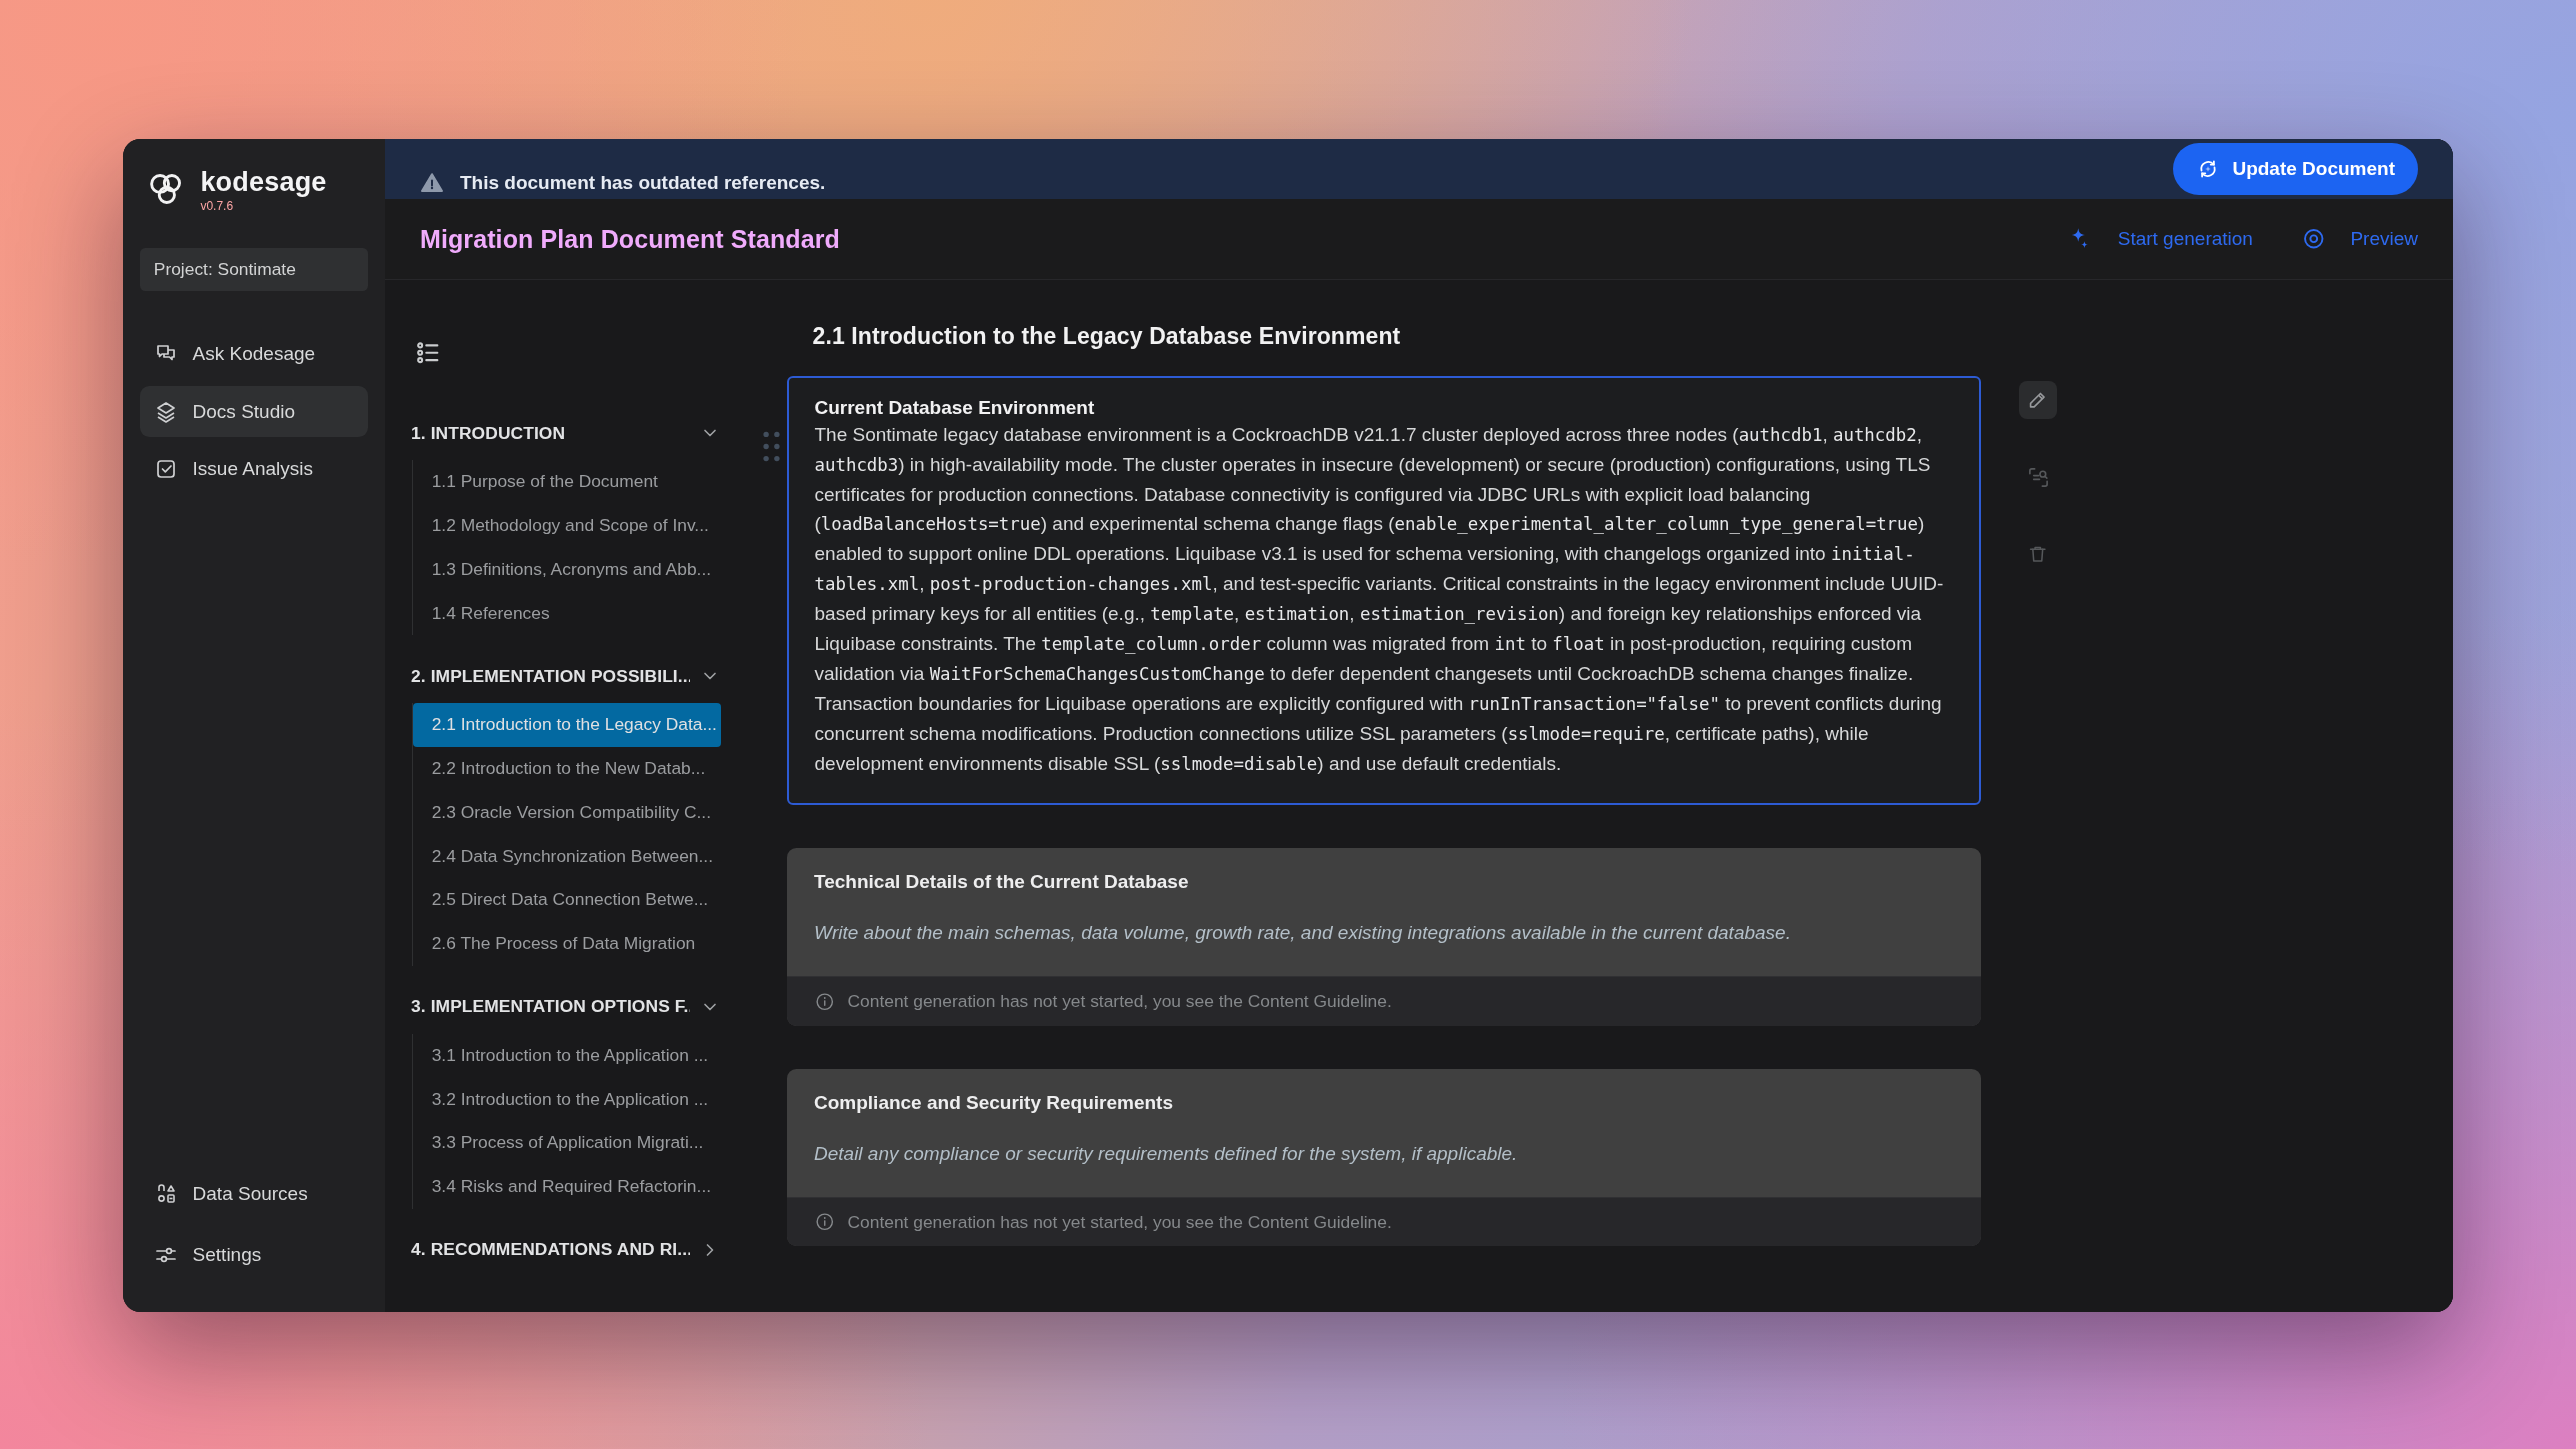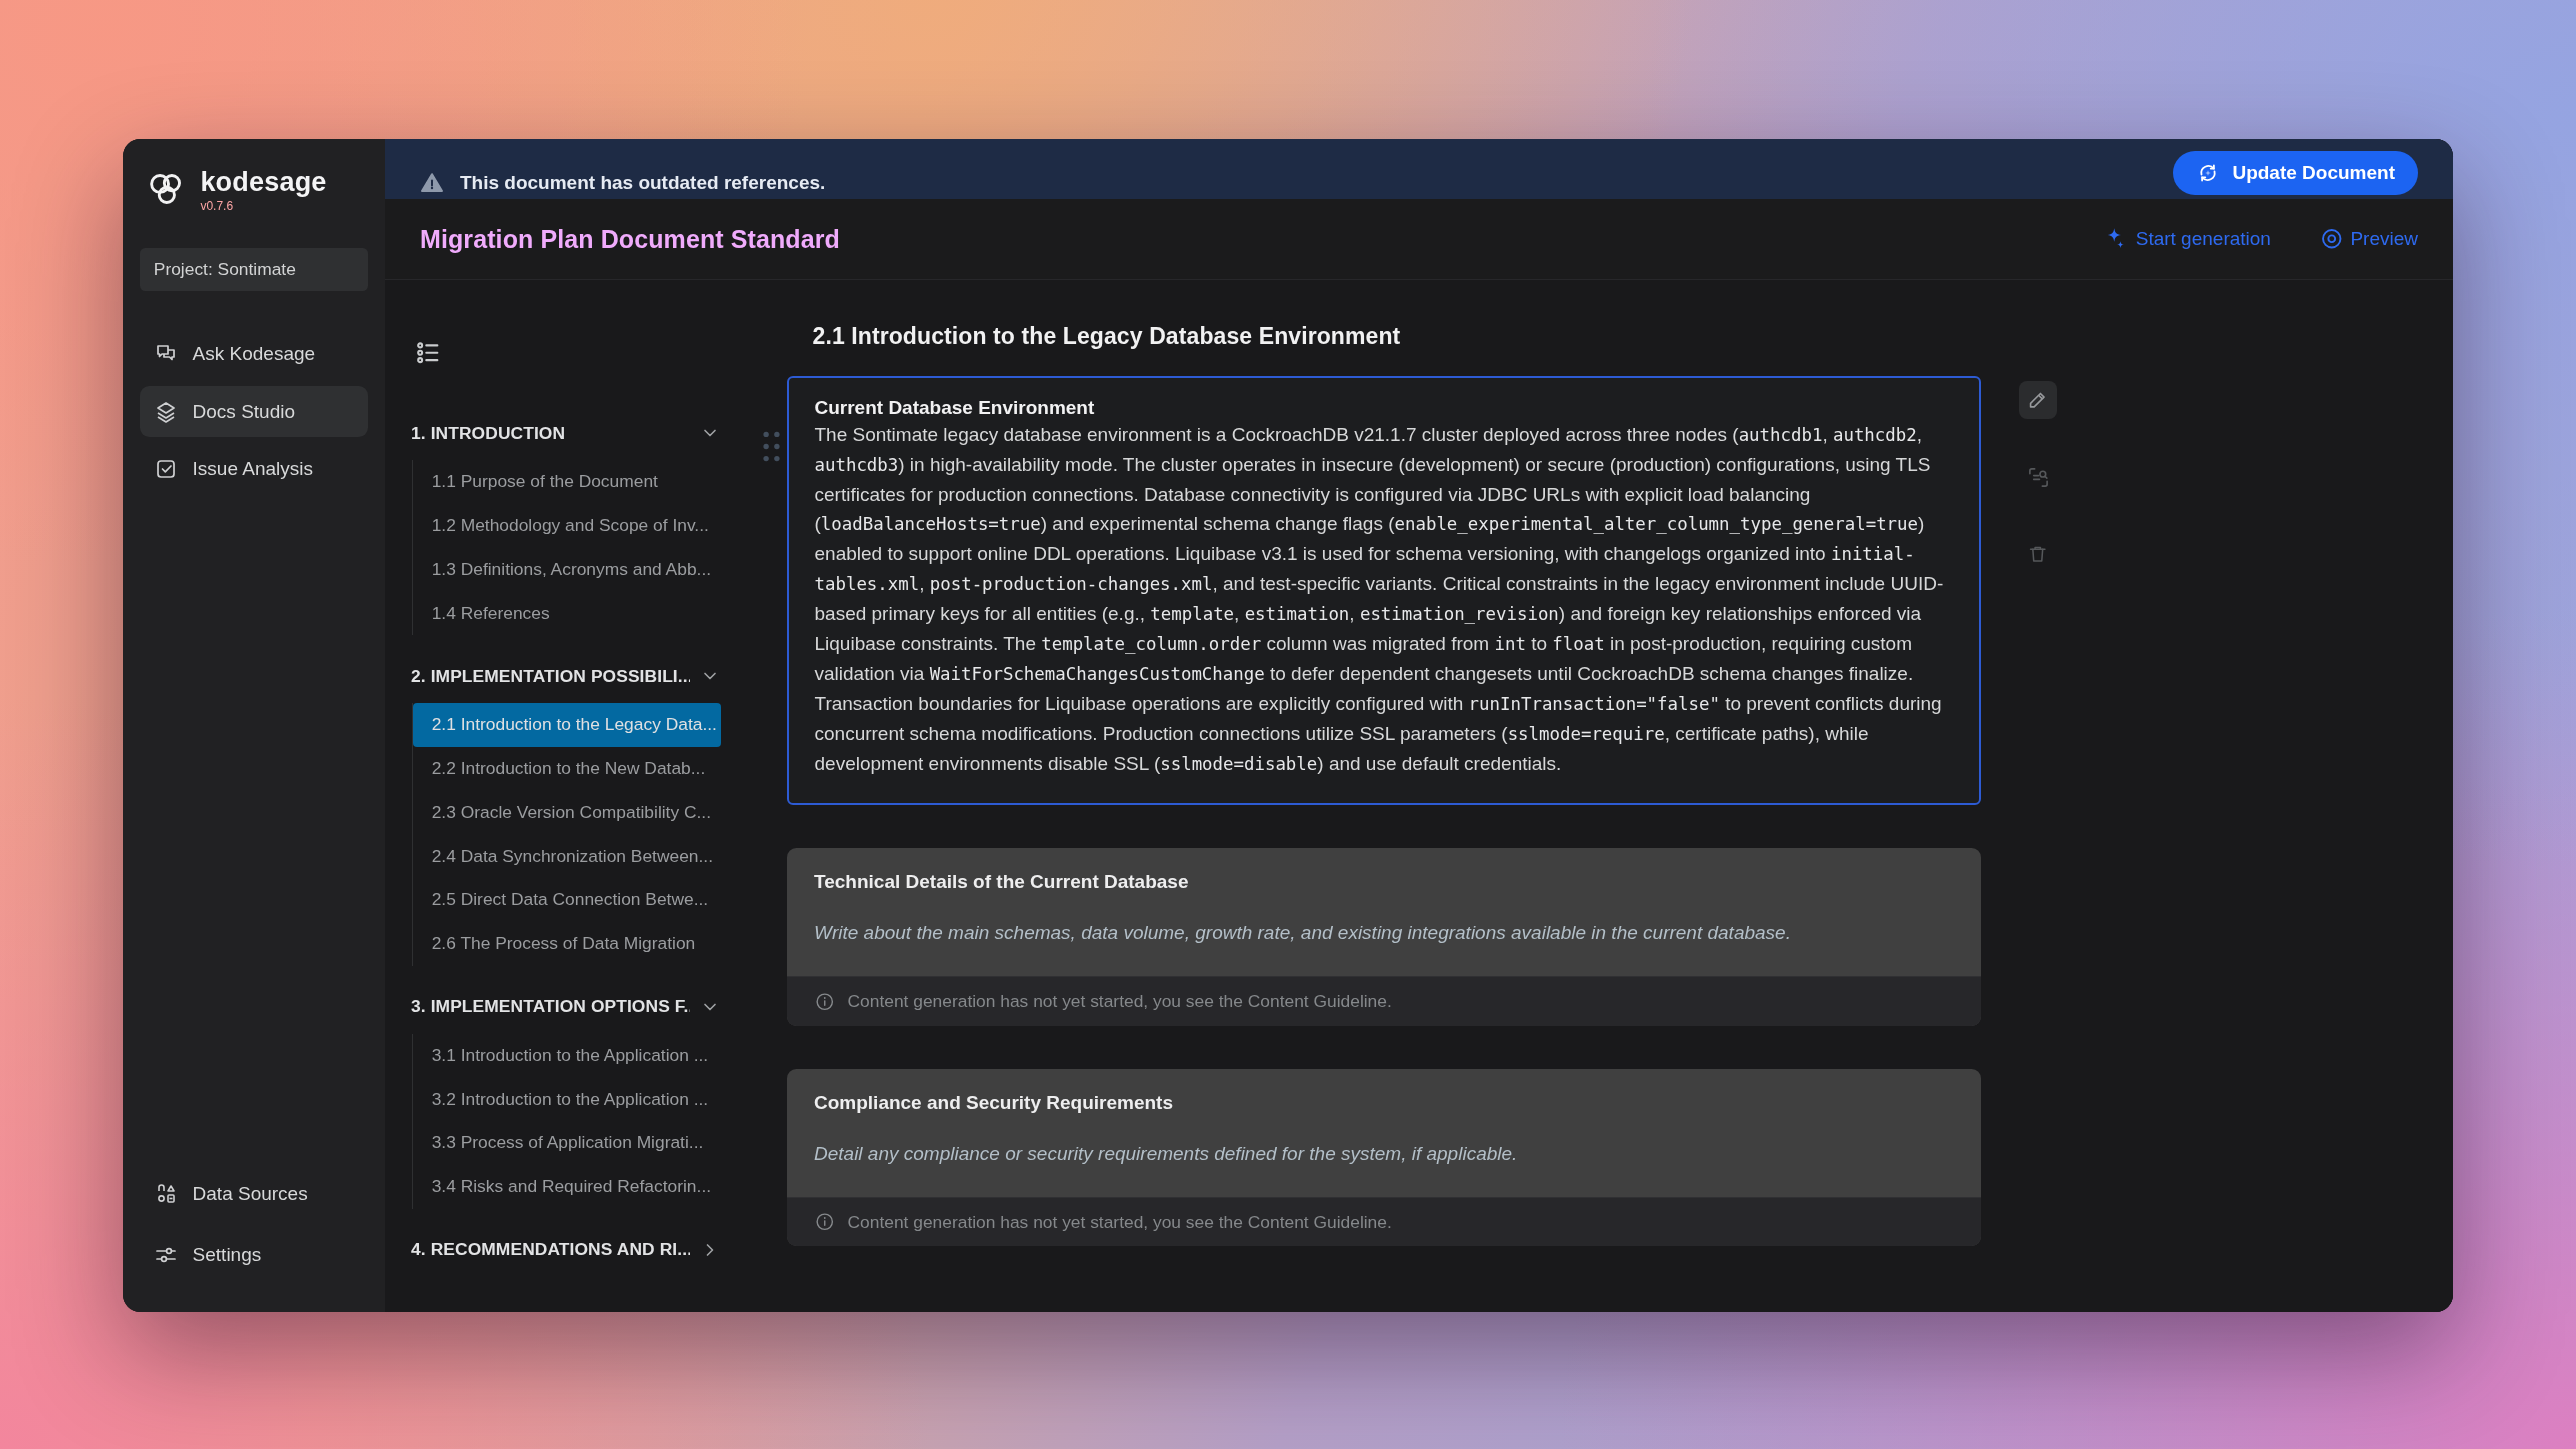--- a/index.html
+++ b/index.html
@@ -52,31 +52,31 @@
 
   .banner{
     height:60px; min-height:60px; background:#1e2b45;
     display:flex; align-items:flex-end; padding:4px 35px;
   }
   .banner-msg{ display:flex; align-items:center; gap:16px; font-size:19px; font-weight:600; color:#e6ebf3; }
   .banner-spacer{ flex:1; }
   .btn-update{
     display:flex; align-items:center; gap:12px;
     background:#1c64f2; color:#ffffff; border:none; border-radius:27px;
-    height:44px; padding:0 23px; font-size:19px; font-weight:600;
+    height:52px; padding:0 23px; font-size:19px; font-weight:600;
     font-family:"Liberation Sans", sans-serif; cursor:pointer;
   }
 
   .page-header{
     height:81px; min-height:81px; display:flex; align-items:center;
     padding:0 35px; background:#1b1b1c; border-bottom:0.7px solid #27272a;
   }
   .page-title{ font-size:25px; font-weight:600; color:#f0abfc; letter-spacing:0.1px; }
   .header-actions{ margin-left:auto; display:flex; align-items:center; gap:48px; }
-  .hdr-action{ display:flex; align-items:center; gap:6px; font-size:19px; color:#2e6af0; cursor:pointer; }
+  .hdr-action{ display:flex; align-items:center; gap:24px; font-size:19px; color:#2e6af0; cursor:pointer; }
 
   .content{ flex:1; background:#19191b; display:flex; align-items:flex-start; }
 
   
   .toc{ width:310px; min-width:310px; margin-left:26px; padding-top:58px; }
   .toc-list-btn{ color:#caccce; margin-left:2.7px; cursor:pointer; width:32px; }
   .toc-sections{ margin-top:46px; display:flex; flex-direction:column; }
   .toc-section{ margin-bottom:17.4px; }
   .toc-sec-row{
     display:flex; align-items:center; justify-content:space-between;

